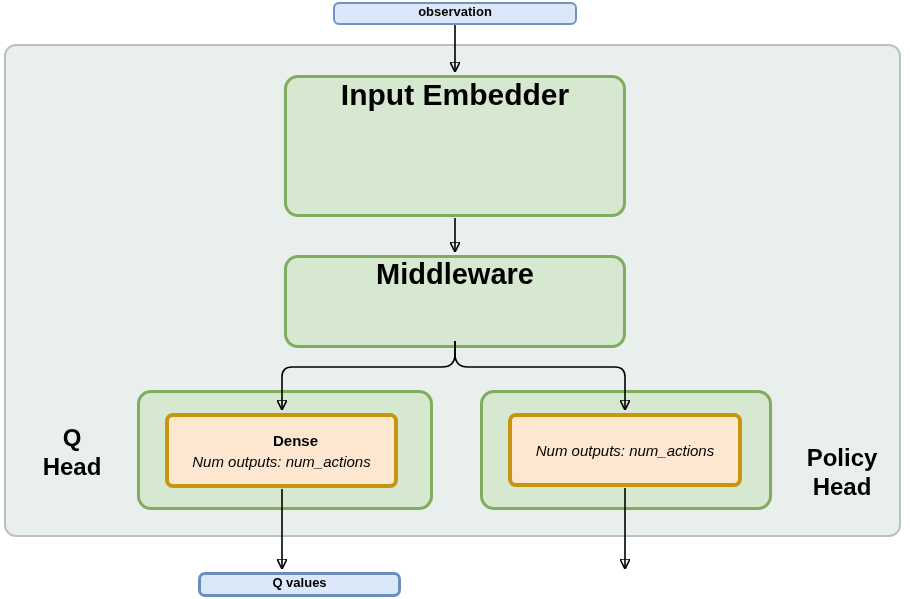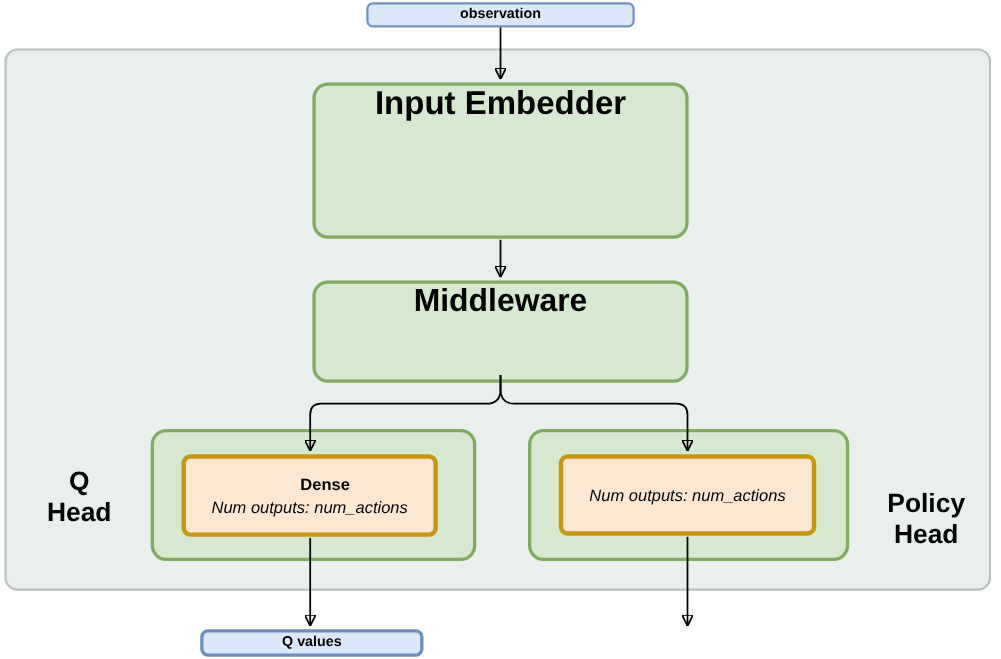--- a/index.html
+++ b/index.html
@@ -25,21 +25,21 @@
     border:2px solid var(--container-stroke);
     border-radius:12px;
   }
 
   .blue-box{
     background:var(--blue-fill);
     border:2px solid var(--blue-stroke);
     border-radius:6px;
     font-weight:bold; font-size:13px;
   }
-  .blue-box.output{border:3px solid var(--blue-stroke-strong); border-radius:7px;}
+  .blue-box.output{border:3px solid var(--blue-stroke-strong); border-radius:7px;margin-left:16px;}
 
   .green-box{
     background:var(--green-fill);
     border:3px solid var(--green-stroke);
     border-radius:14px;
   }
 
   .orange-box{
     background:var(--orange-fill);
     border:4px solid var(--orange-stroke);

